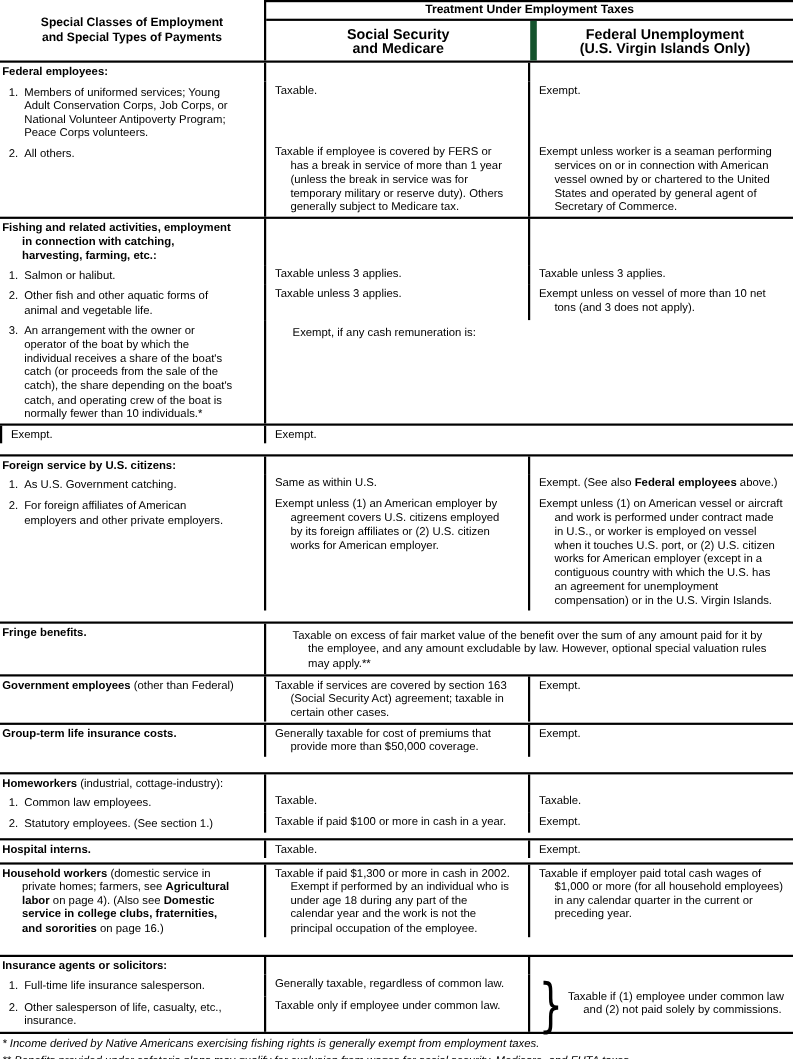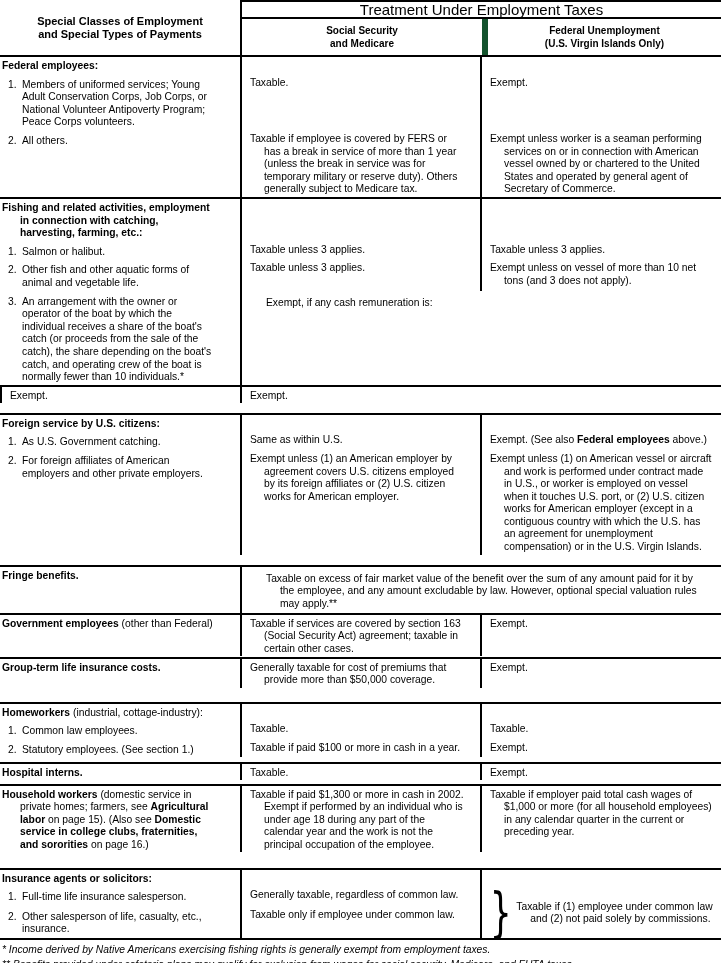--- a/index.html
+++ b/index.html
@@ -16,27 +16,27 @@
   .b { font-weight: bold; }
 
   
   .hdr { display: grid; grid-template-columns: 240px 1fr; border-bottom: 2px solid #000; min-height: 57px; }
   .hdr-left {
     display: flex; align-items: center; justify-content: center;
     text-align: center; font-weight: bold; font-size: 11px; line-height: 13px;
   }
   .hdr-right { border-left: 2px solid #000; border-top: 2px solid #000; display: flex; flex-direction: column; }
   .hdr-treatment {
-    text-align: center; font-weight: normal; font-size: 15px; line-height: 13px;
+    text-align: center; font-weight: bold; font-size: 11px; line-height: 13px;
     border-bottom: 2px solid #000; padding: 1px 0 1px;
   }
   .hdr-cols { display: grid; grid-template-columns: 240px 1fr; flex: 1; }
   .hdr-col {
     display: flex; align-items: center; justify-content: center;
-    text-align: center; font-weight: bold; font-size: 10px; line-height: 13px;
+    text-align: center; font-weight: bold; font-size: 13px; line-height: 13px;
     padding: 3px 2px;
   }
   .hdr-col + .hdr-col { border-left: 6px solid #14532d; }
 
   
   .sec { display: grid; grid-template-columns: 240px 240px 1fr; border-bottom: 2px solid #000; align-content: start; }
   .c  { padding: 3px 8px 1px 8px; }
   .c1 { padding: 3px 24px 1px 2px; }
   .c2, .c3, .c23 { border-left: 2px solid #000; }
   .c2 { padding-right: 14px; }
@@ -277,21 +277,21 @@
     <div class="c c1 sec-head">Hospital interns.</div>
     <div class="c c2">
         <div class="cp">Taxable.</div>
       </div>
     <div class="c c3">
         <div class="cp">Exempt.</div>
       </div>
   </div>
 
   <div class="sec s-household">
-    <div class="c c1 sec-head" style="font-weight:normal;"><span class="b">Household workers</span><span> (domestic service in private homes; farmers, see </span><span class="b">Agricultural labor</span><span> on page 15). (Also see </span><span class="b">Domestic service in college clubs, fraternities, and sororities</span><span> on page 16.)</span></div>
+    <div class="c c1 sec-head" style="font-weight:normal;"><span class="b">Household workers</span><span> (domestic service in private homes; farmers, see </span><span class="b">Agricultural labor</span><span> on page 4). (Also see </span><span class="b">Domestic service in college clubs, fraternities, and sororities</span><span> on page 16.)</span></div>
     <div class="c c2">
         <div class="cp">Taxable if paid $1,300 or more in cash in 2002. Exempt if performed by an individual who is under age 18 during any part of the calendar year and the work is not the principal occupation of the employee.</div>
       </div>
     <div class="c c3">
         <div class="cp">Taxable if employer paid total cash wages of $1,000 or more (for all household employees) in any calendar quarter in the current or preceding year.</div>
       </div>
   </div>
 
   <div class="sec s-insurance">
     <div class="c c1 sec-head">Insurance agents or solicitors:</div>

